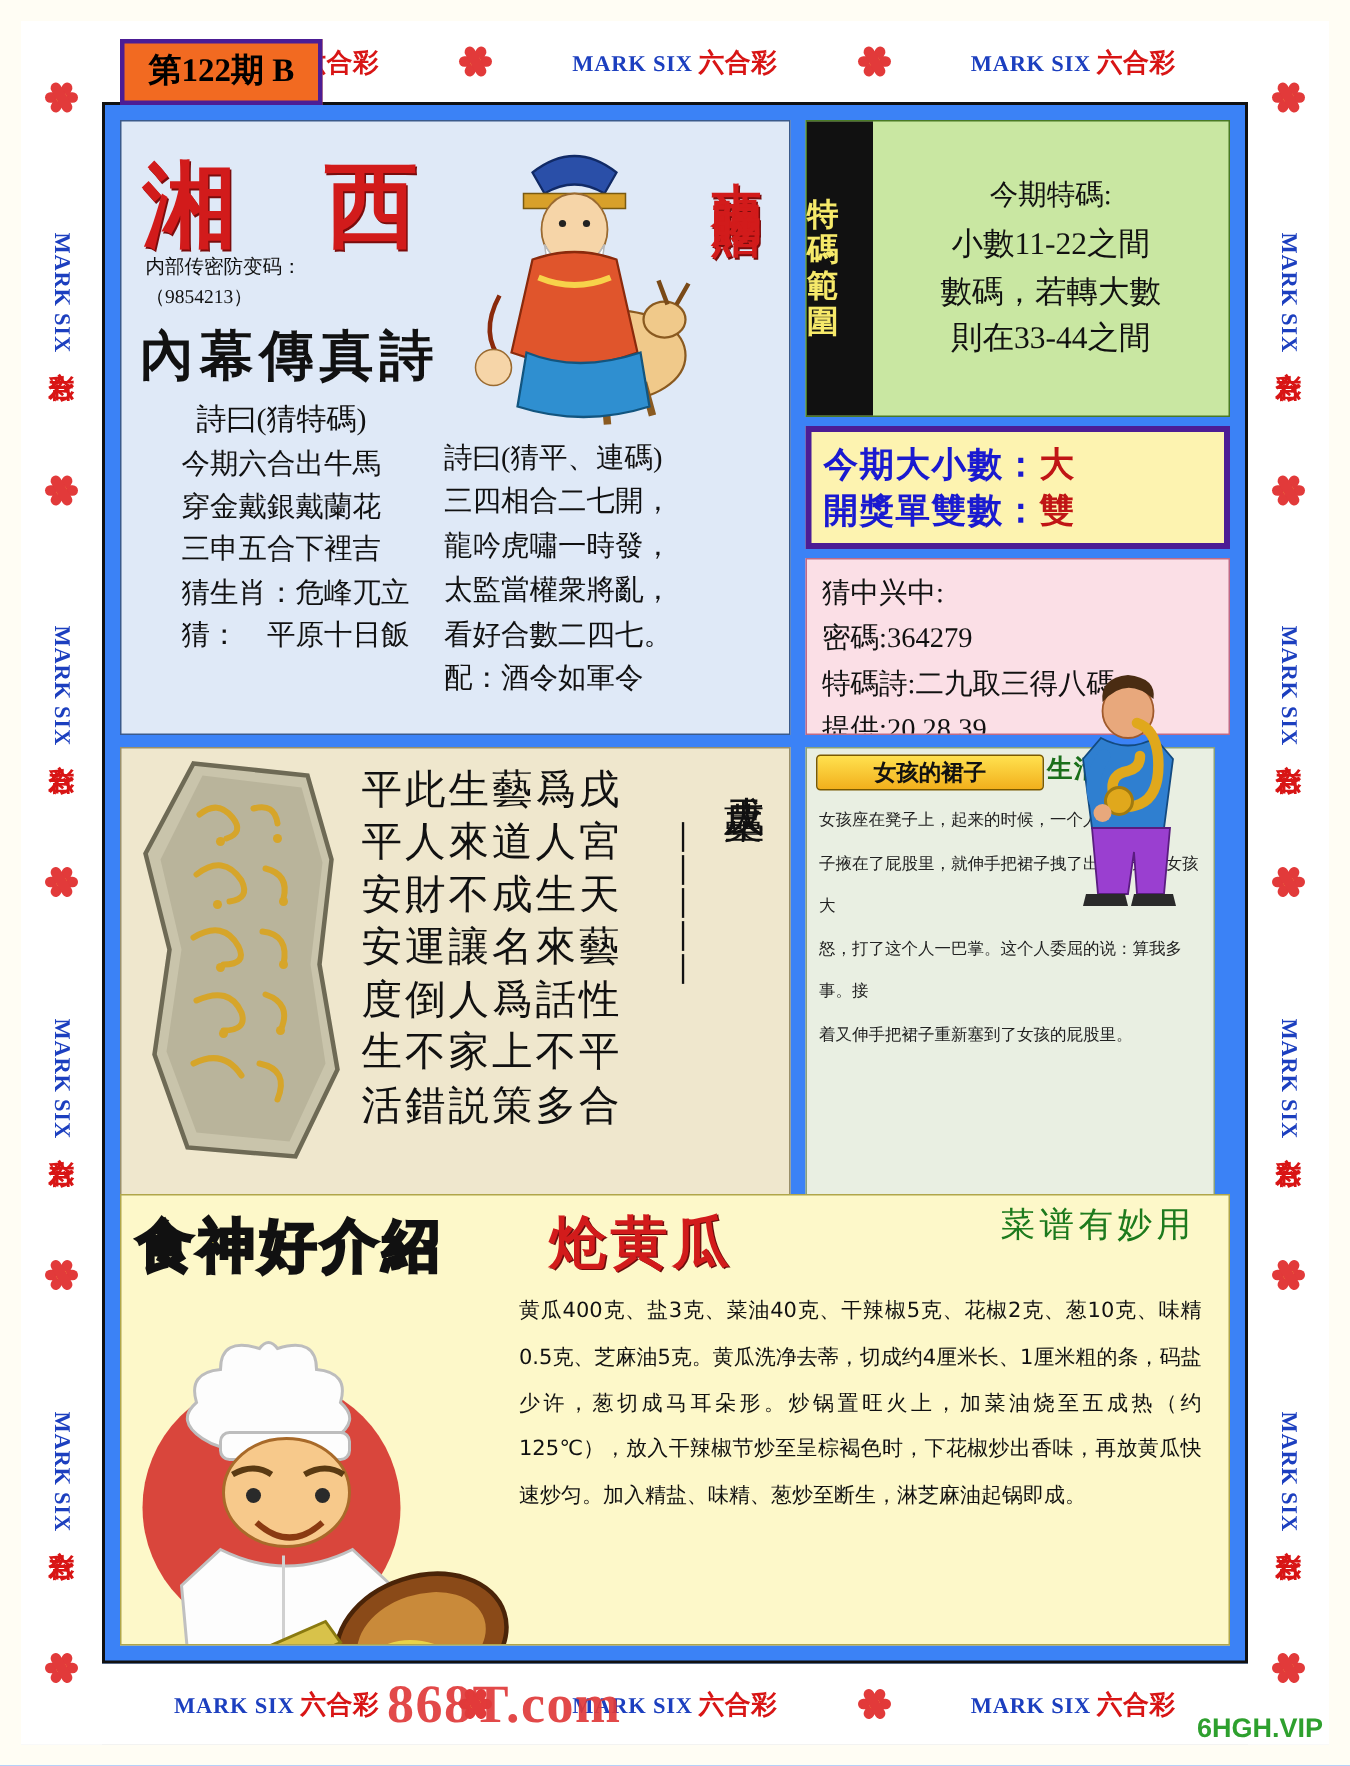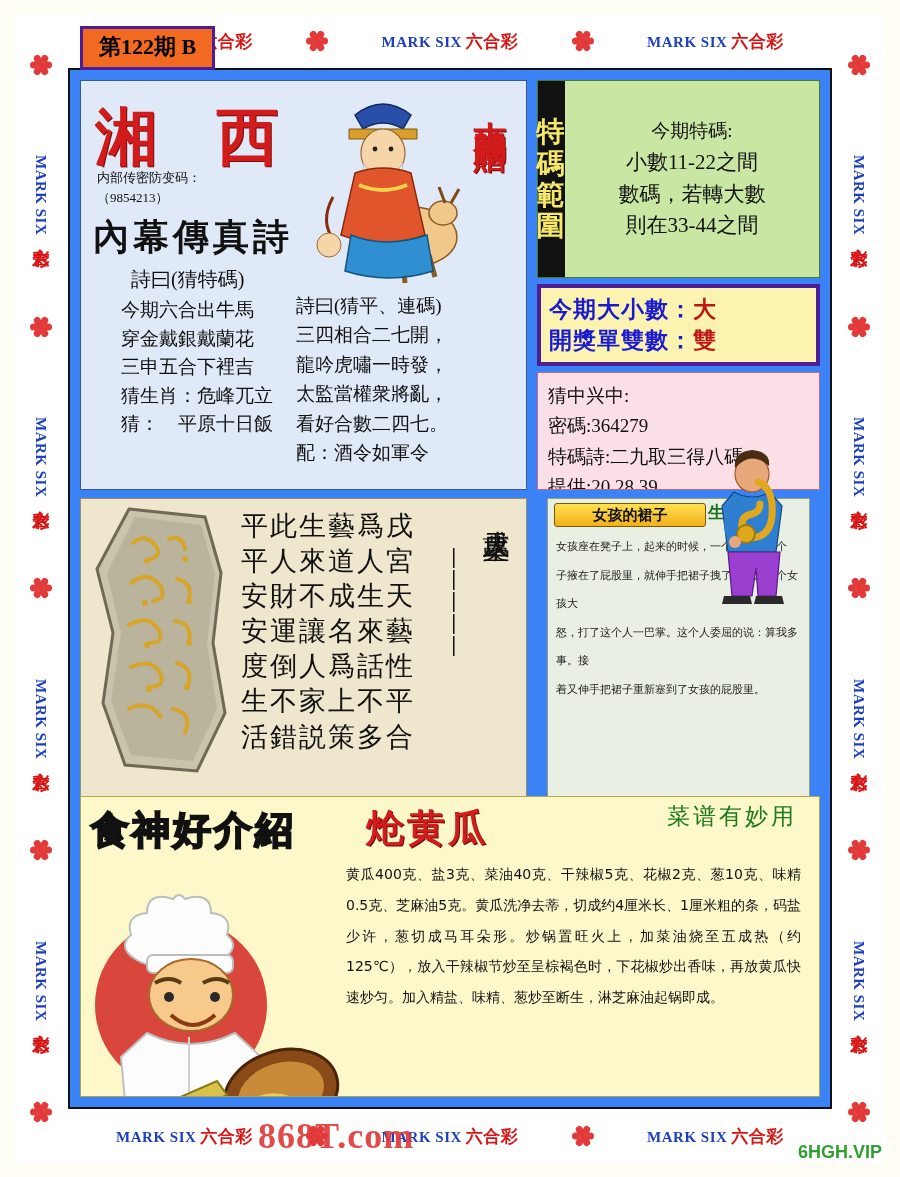--- a/index.html
+++ b/index.html
@@ -86,22 +86,22 @@
   .panel-main{
     width:445px;background:#dfe9f7;border:1px solid #3a5a8c;position:relative;overflow:hidden;
   }
   .panel-right{
     flex:1;display:flex;flex-direction:column;gap:6px;
   }
   .box-special{
     background:#c9e7a2;border:1px solid #4a7a25;display:flex;height:196px;
   }
   .spec-label{
-    width:27px;background:#111;color:#f6e96a;
-    font-family:"Liberation Serif", serif;font-weight:bold;font-size:28px;
+    width:44px;background:#111;color:#f6e96a;
+    font-family:"Liberation Serif", serif;font-weight:bold;font-size:21px;
     display:flex;flex-direction:column;align-items:center;justify-content:center;
     letter-spacing:2px;line-height:1.12;
   }
   .spec-body{
     flex:1;display:flex;flex-direction:column;align-items:center;justify-content:center;
     font-family:"Liberation Serif", serif;font-size:21px;color:#111;line-height:1.5;
   }
   .spec-body .title{font-size:19px;margin-bottom:2px;}
   .box-daxiao{
     background:#fdf3b0;border:4px solid #4c1d95;padding:6px 8px;
@@ -151,21 +151,21 @@
     writing-mode:vertical-rl;text-orientation:upright;letter-spacing:6px;
     text-shadow:1px 1px 0 #7a0c0c;
   }
   .deity{
     position:absolute;left:212px;top:4px;width:180px;height:200px;
   }
 
   
   .row-mid{
     position:absolute;left:10px;top:428px;right:20px;height:342px;
-    display:flex;gap:20px;
+    display:flex;gap:10px;
   }
   .panel-stone{
     width:445px;background:#efe7cd;border:1px solid #9a8f6a;position:relative;overflow:hidden;
   }
   .stone-verse{
     position:absolute;left:160px;top:10px;
     font-family:"Liberation Serif", serif;font-size:27px;color:#111;line-height:1.3;letter-spacing:2px;
   }
   .stone-right{
     position:absolute;right:14px;top:10px;

